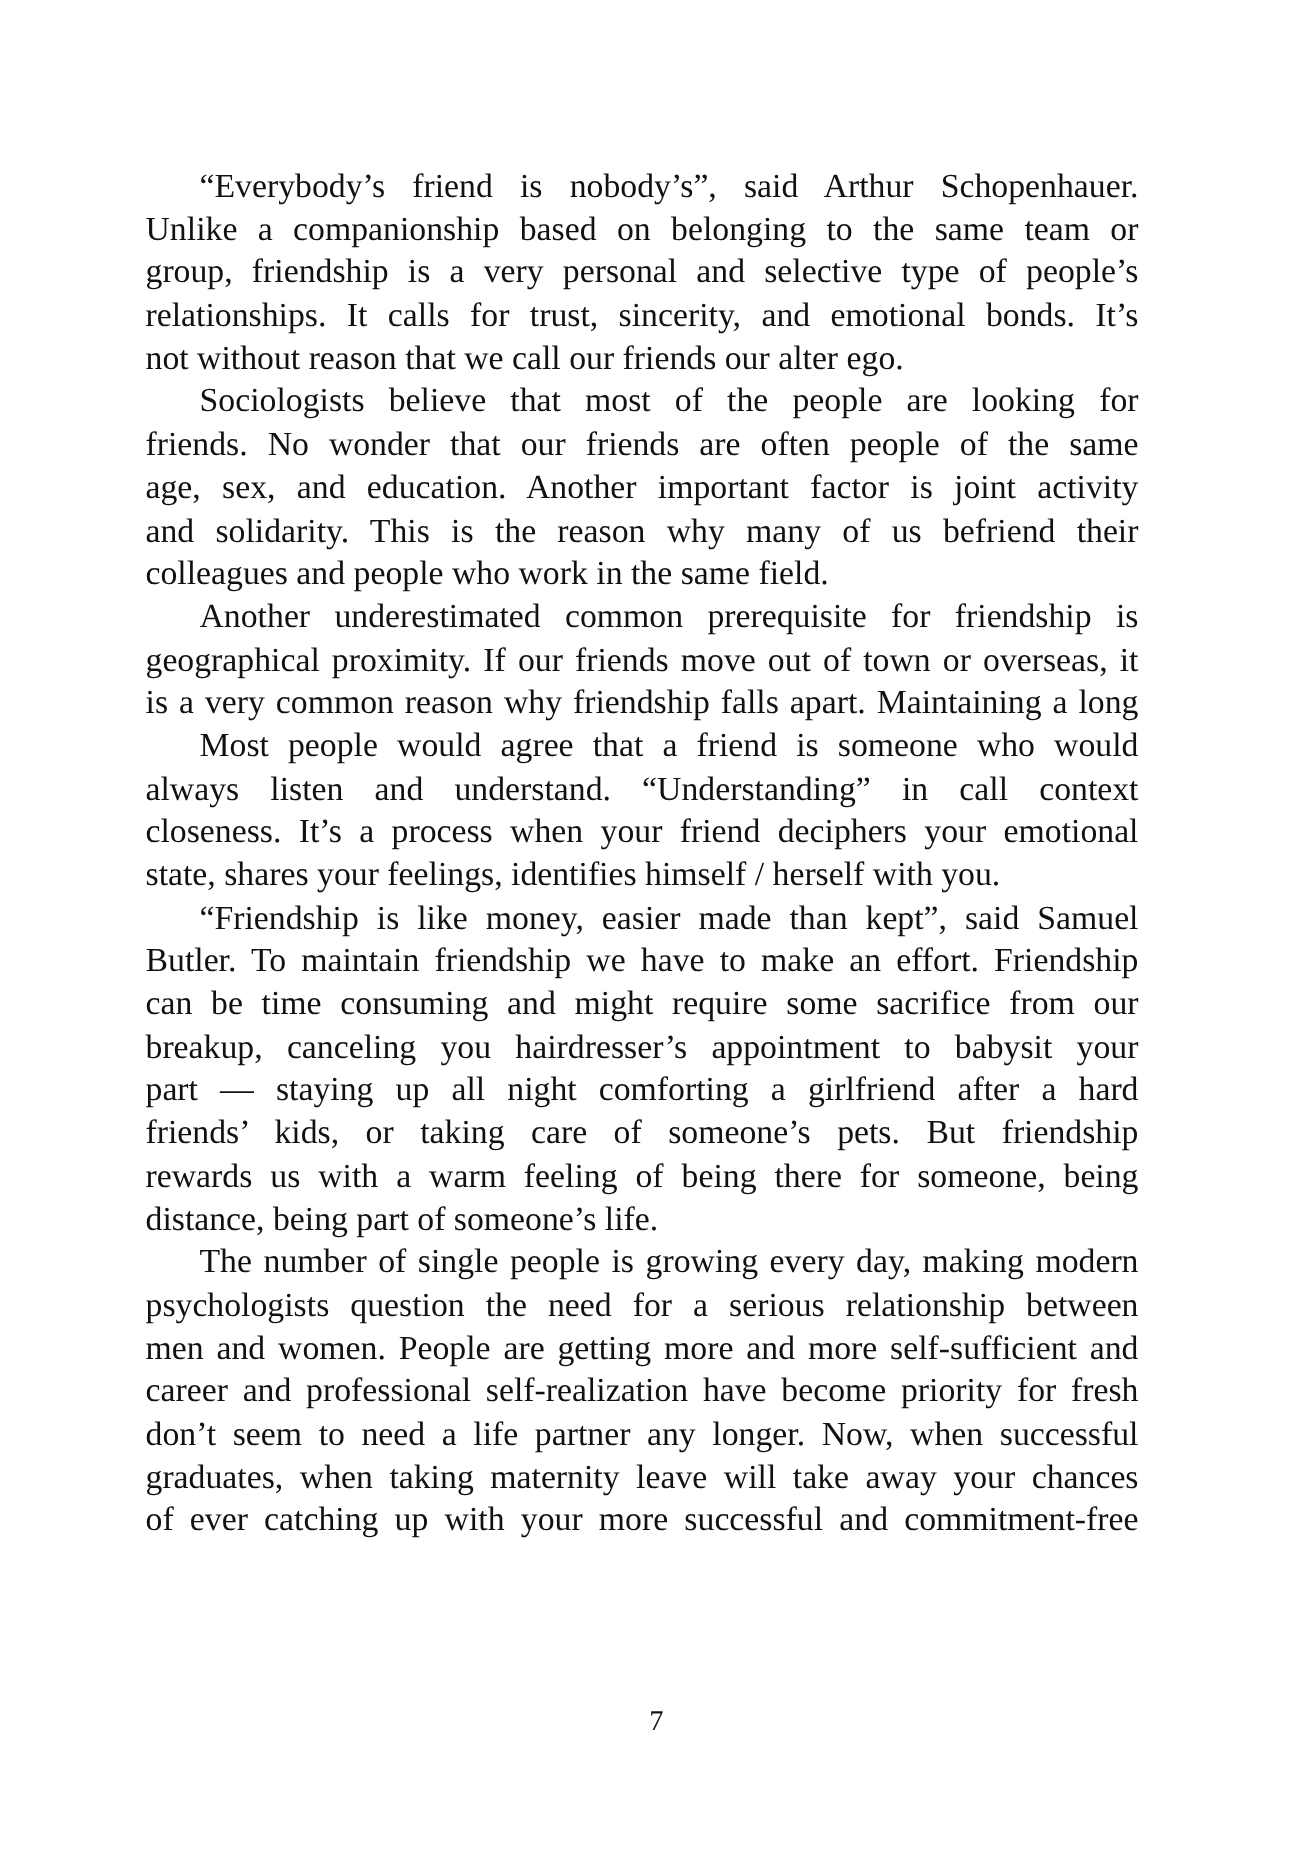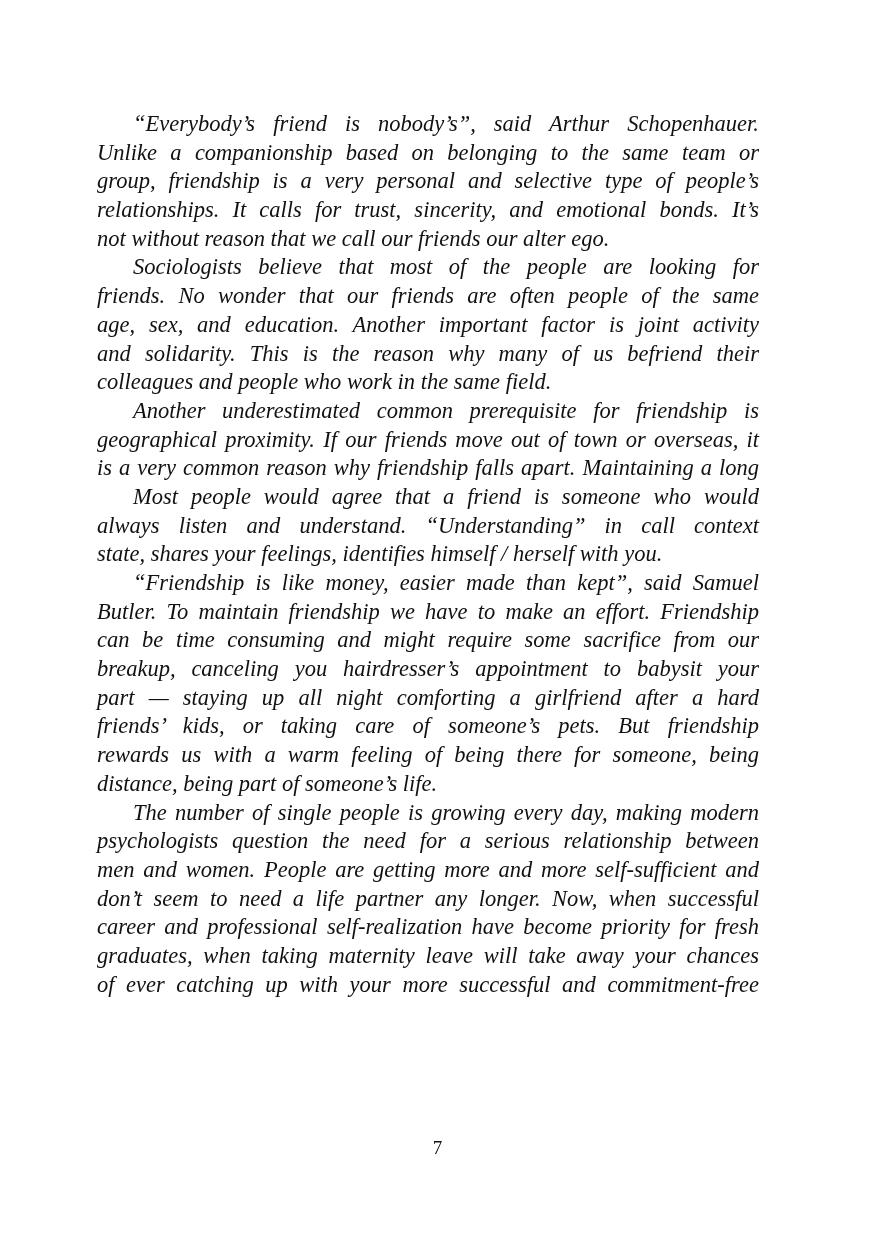--- a/index.html
+++ b/index.html
@@ -15,21 +15,20 @@
   }
   .page {
     position: absolute;
     left: 97px;
     top: 110px;
     width: 662px;
     font-family: "Liberation Serif", "DejaVu Serif", serif;
     font-size: 22.5px;
     line-height: 28.7px;
     color: #111111;
-    font-style: italic;
   }
   .para {
     margin: 0;
     padding: 0;
   }
   .line {
     display: block;
     text-align: justify;
     text-align-last: justify;
     white-space: nowrap;
@@ -76,38 +75,39 @@
 
   <p class="para">
     <span class="line first">Another underestimated common prerequisite for friendship is</span>
     <span class="line">geographical proximity. If our friends move out of town or overseas, it</span>
     <span class="line">is a very common reason why friendship falls apart. Maintaining a long</span>
   </p>
 
   <p class="para">
     <span class="line first">Most people would agree that a friend is someone who would</span>
     <span class="line">always listen and understand. “Understanding” in call context</span>
+    <span class="line">closeness. It’s a process when your friend deciphers your emotional</span>
     <span class="line last">state, shares your feelings, identifies himself / herself with you.</span>
   </p>
 
   <p class="para">
     <span class="line first">“Friendship is like money, easier made than kept”, said Samuel</span>
     <span class="line">Butler. To maintain friendship we have to make an effort. Friendship</span>
     <span class="line">can be time consuming and might require some sacrifice from our</span>
     <span class="line">breakup, canceling you hairdresser’s appointment to babysit your</span>
     <span class="line">part — staying up all night comforting a girlfriend after a hard</span>
     <span class="line">friends’ kids, or taking care of someone’s pets. But friendship</span>
     <span class="line">rewards us with a warm feeling of being there for someone, being</span>
     <span class="line last">distance, being part of someone’s life.</span>
   </p>
 
   <p class="para">
     <span class="line first">The number of single people is growing every day, making modern</span>
     <span class="line">psychologists question the need for a serious relationship between</span>
     <span class="line">men and women. People are getting more and more self-sufficient and</span>
+    <span class="line">career and professional self-realization have become priority for fresh</span>
     <span class="line">don’t seem to need a life partner any longer. Now, when successful</span>
-    <span class="line">career and professional self-realization have become priority for fresh</span>
     <span class="line">graduates, when taking maternity leave will take away your chances</span>
     <span class="line">of ever catching up with your more successful and commitment-free</span>
   </p>
 </div>
 
 <div class="page-number">7</div>
 
 </body></html>

